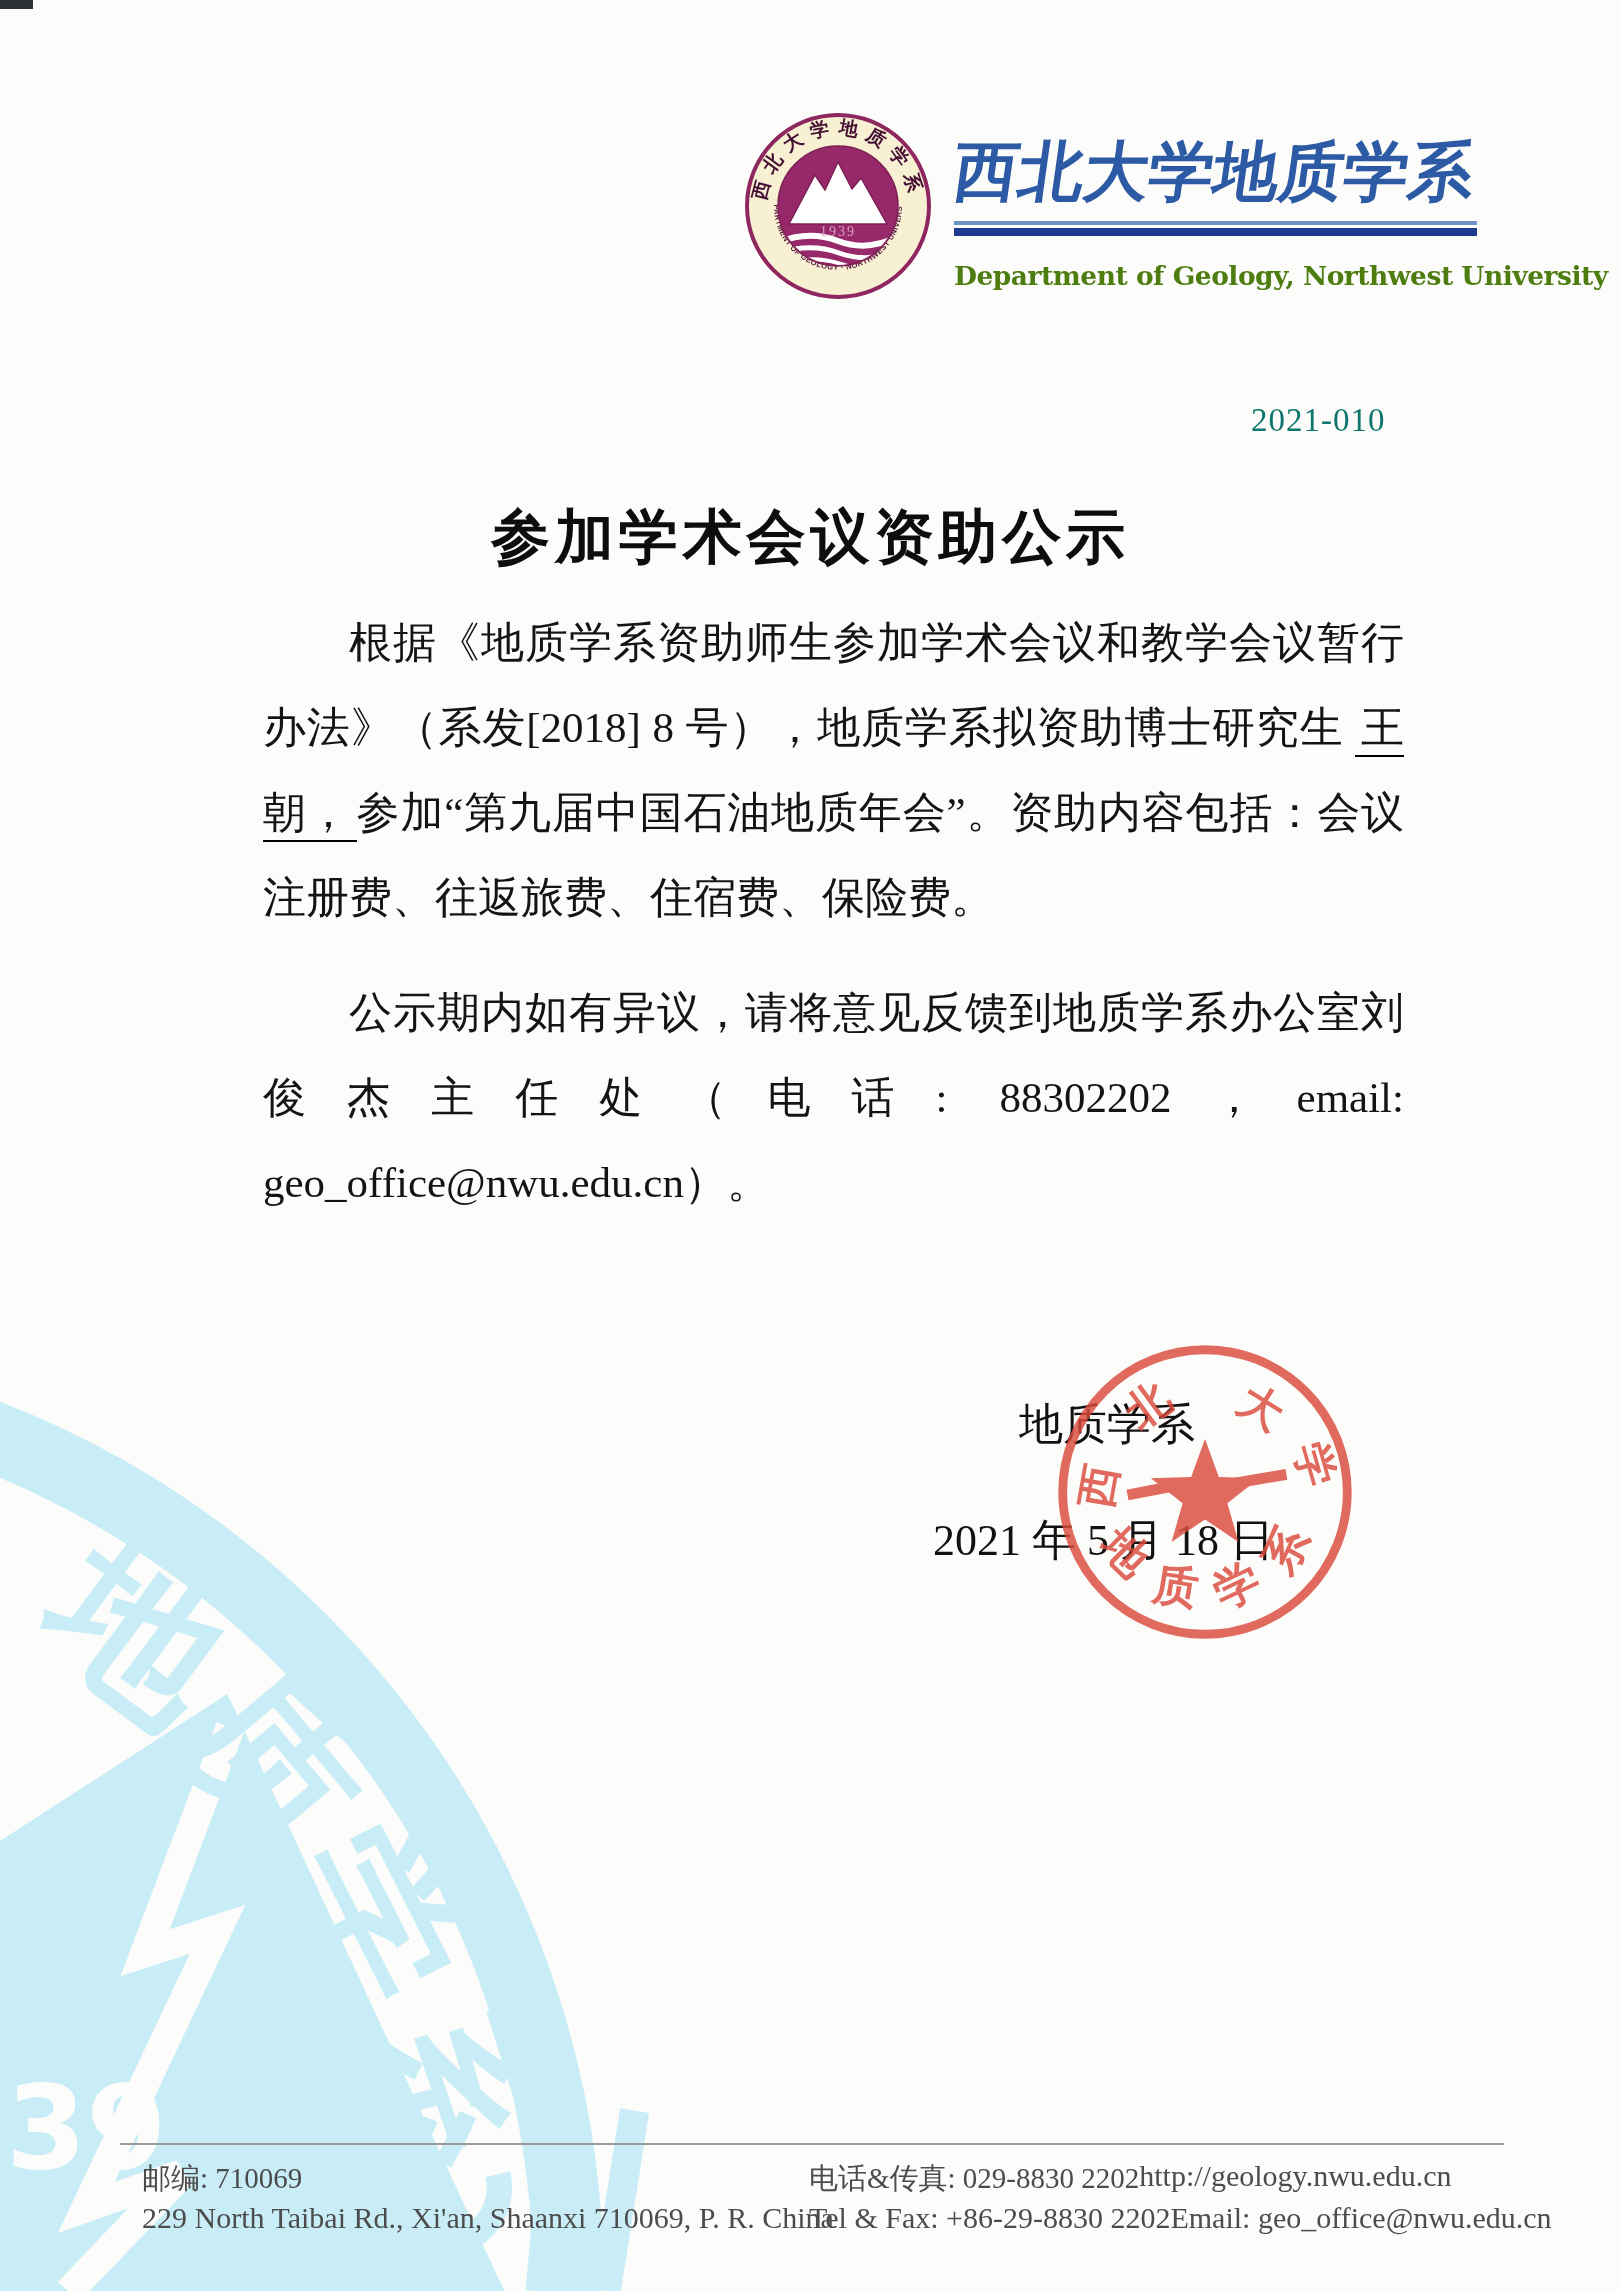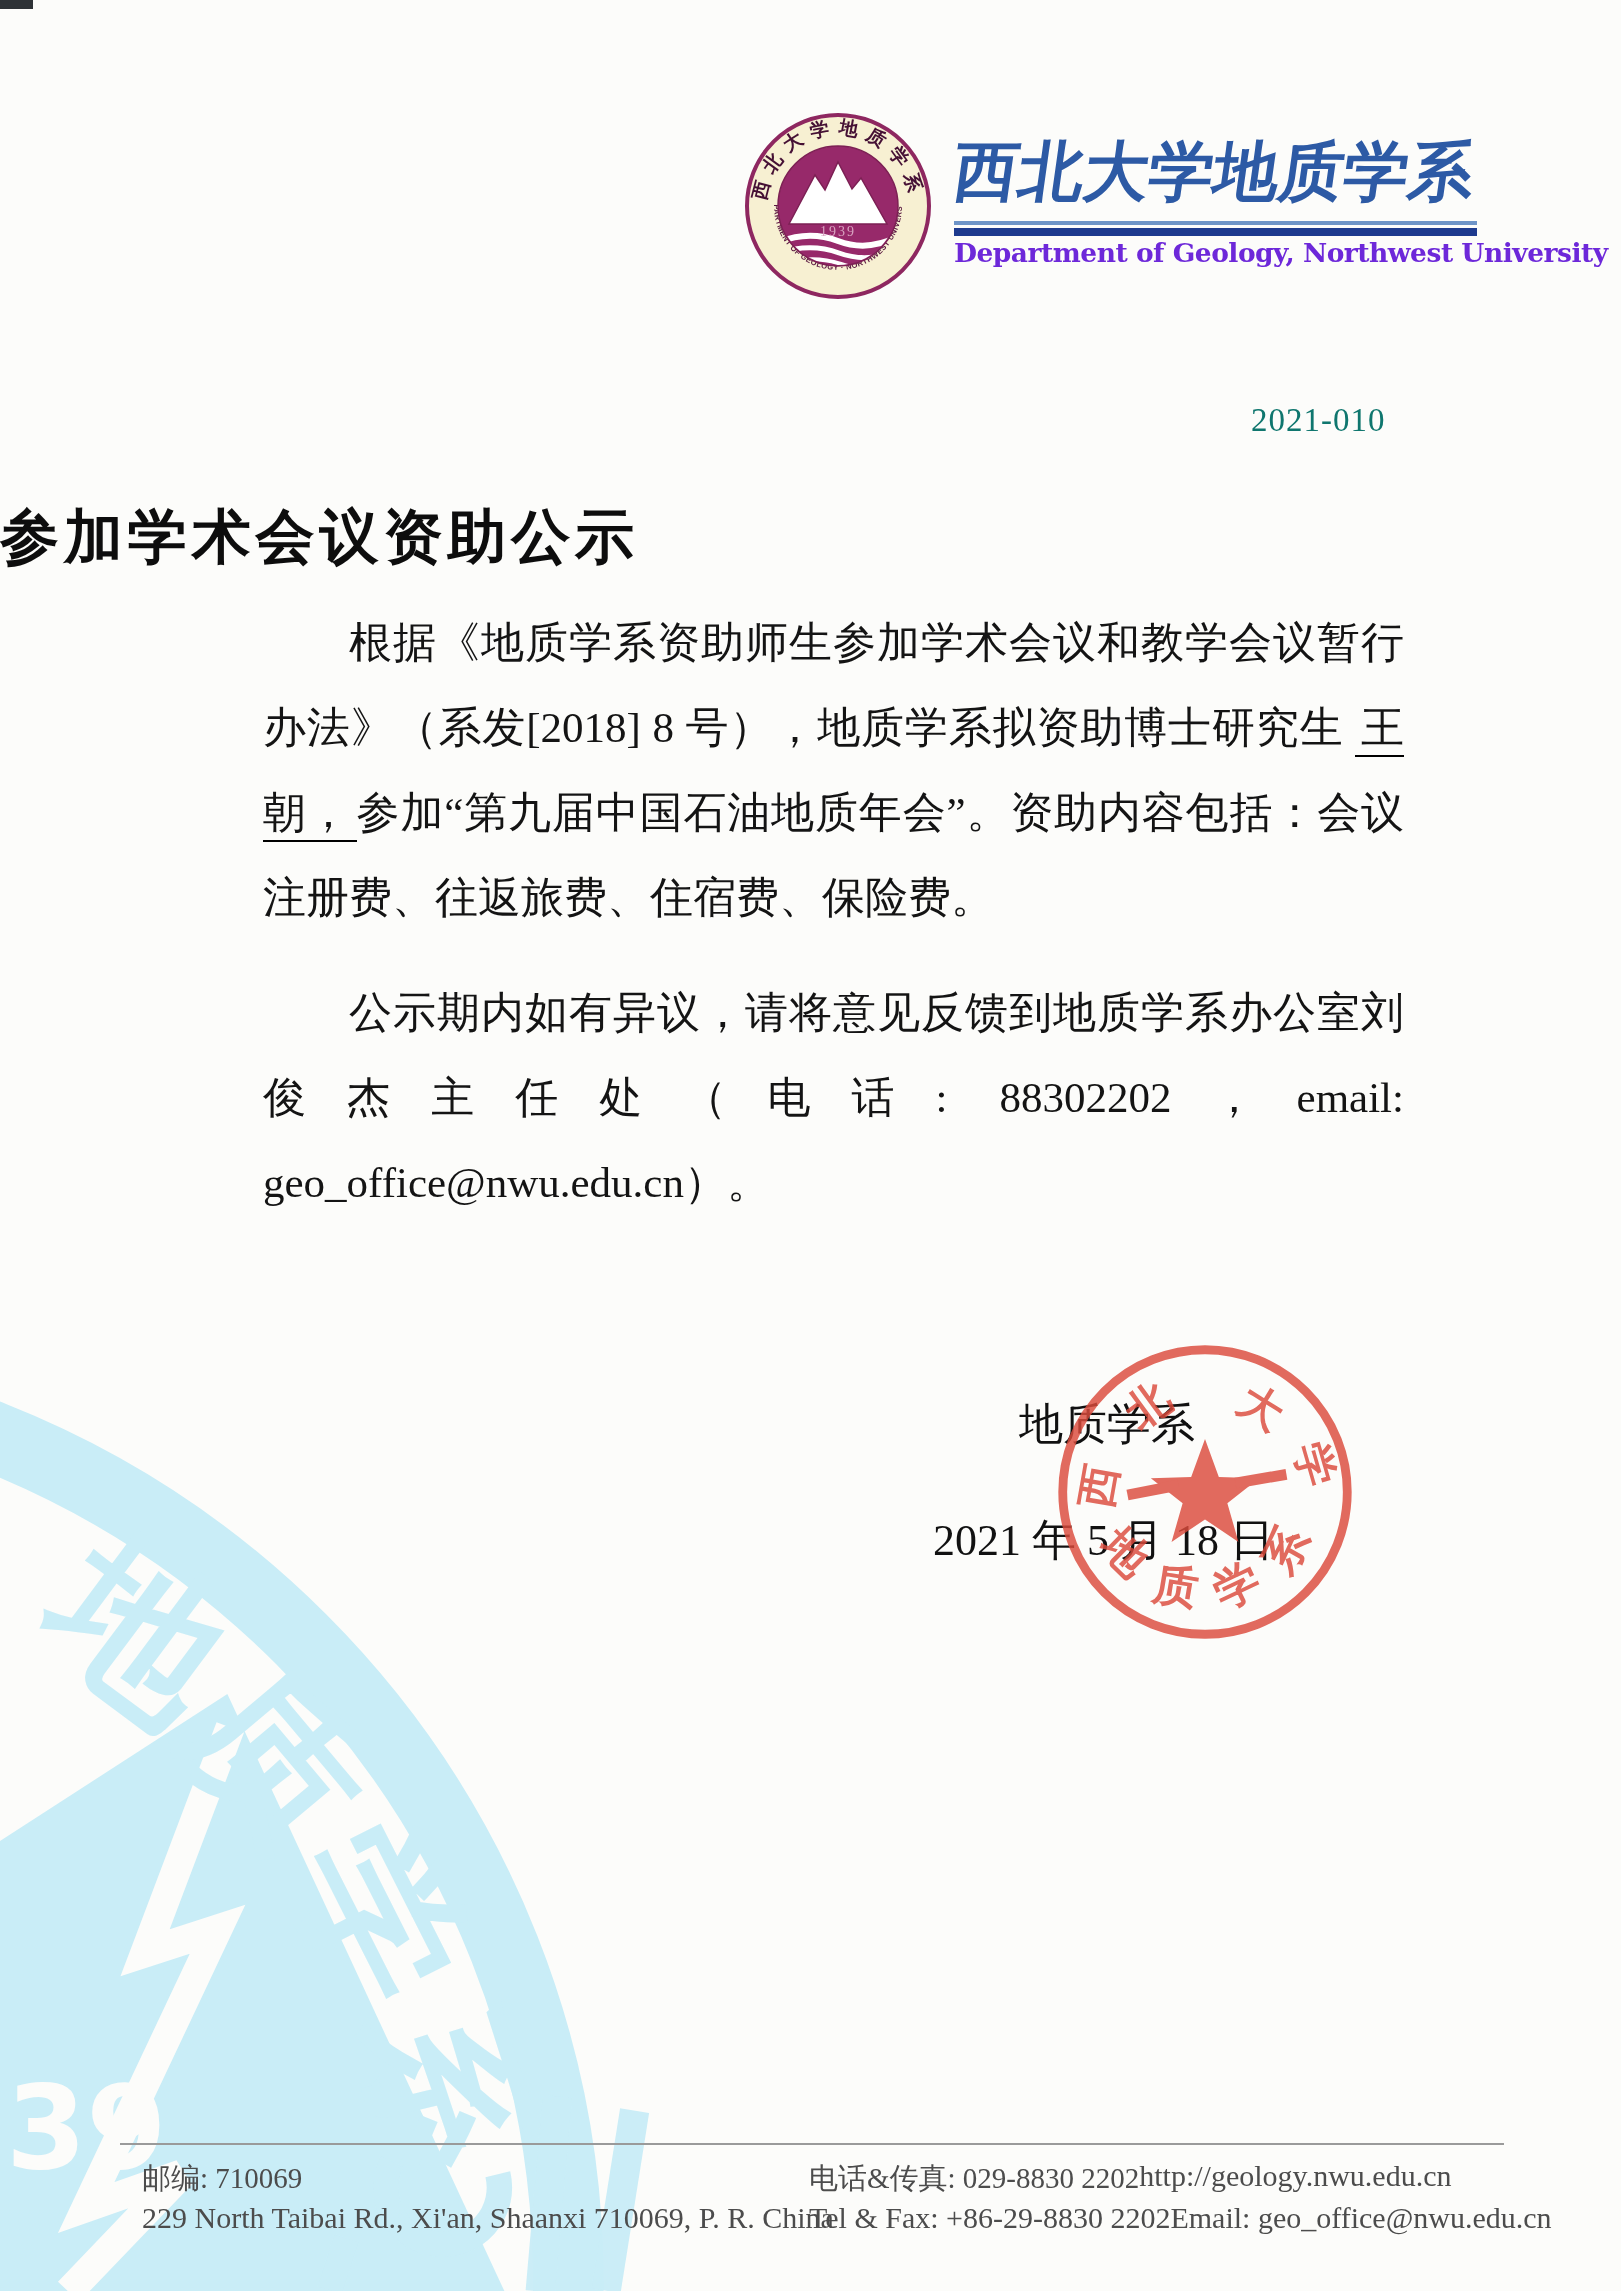--- a/index.html
+++ b/index.html
@@ -21,28 +21,28 @@
   .calligraphy {
     font-size:65px; font-weight:bold; color:#2d5aa5; white-space:nowrap;
     transform:skewX(-8deg); letter-spacing:0px; line-height:78px;
     font-family:"Liberation Serif",serif;
   }
   .header-rule { margin-top:9.8px; }
   .header-rule .thin { height:3.9px; background:#6d94c7; }
   .header-rule .gap  { height:2.9px; background:transparent; }
   .header-rule .thick{ height:8.8px; background:#1d3a8e; }
   .header-english {
-    margin-top:1px; font-size:26.5px; font-weight:800; letter-spacing:-0.5px;
-    color:#6d28d9; white-space:nowrap; font-family:"DejaVu Serif","Liberation Serif",serif;
+    margin-top:24px; font-size:26.5px; font-weight:800; letter-spacing:-0.5px;
+    color:#4d7c0f; white-space:nowrap; font-family:"DejaVu Serif","Liberation Serif",serif;
   }
 
   
   .doc-number { position:absolute; left:1251px; top:402px; font-size:33px; letter-spacing:1px; color:#0f766e; z-index:1; }
   .doc-title {
-    position:absolute; left:0; top:498px; width:1621px; text-align:left;
+    position:absolute; left:0; top:498px; width:1621px; text-align:center;
     font-size:59px; font-weight:bold; letter-spacing:4.9px; color:#0d0d0d; z-index:1;
   }
 
   
   .body-text {
     position:absolute; left:263px; top:600px; width:1141px; z-index:1;
     font-size:43px; line-height:85px; text-align:justify; color:#141414;
   }
   .para { margin:0; text-indent:86px; }
   .para.mt36 { margin-top:35px; }

